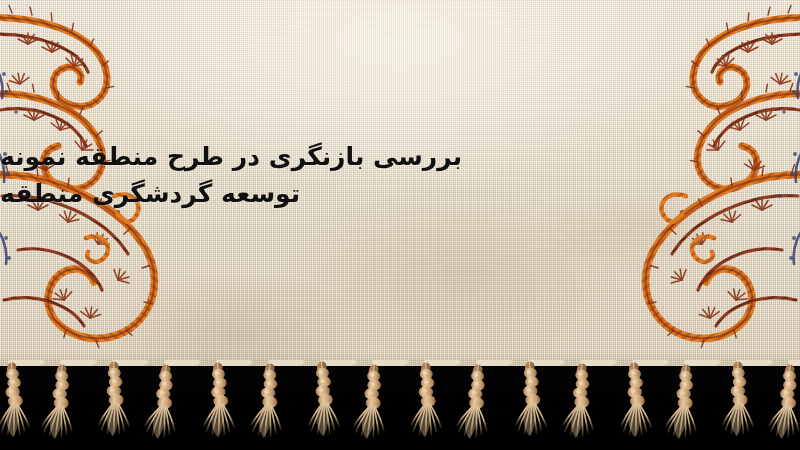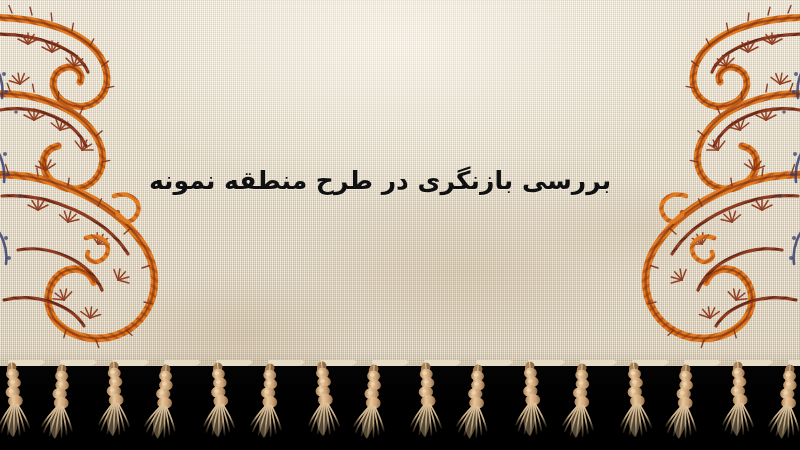--- a/index.html
+++ b/index.html
@@ -56,22 +56,22 @@
   }
 
   
   .ornament{position:absolute;top:0;width:260px;height:360px;}
   .ornament svg{display:block;width:100%;height:100%;}
   .orn-left{left:-6px;}
   .orn-right{right:-6px;transform:scaleX(-1);}
 
   
   .title-block{
-    position:absolute;left:0;top:162px;width:760px;
-    text-align:center;
+    position:absolute;left:0;top:138px;width:760px;
+    text-align:left;
     direction:rtl;
     z-index:6;
   }
   .title-line{
     display:block;
     font-family:"DejaVu Sans","Liberation Sans",sans-serif;
     font-weight:700;
     font-size:25px;
     line-height:37px;
     color:#111010;
@@ -299,20 +299,21 @@
         <g fill="none" stroke="url(#stitchO)" stroke-width="4.5" stroke-linecap="round">
           <path d="M120 196 C 138 190, 150 204, 142 216 C 136 226, 122 222, 124 212"></path>
           <path d="M92 238 C 110 232, 120 248, 110 258 C 102 266, 90 260, 94 252"></path>
         </g>
       </g>
     </svg>
   </div>
 
   <div class="title-block">
     <span class="title-line">بررسی بازنگری در طرح منطقه نمونه</span>
+    <span class="title-line">توسعه گردشگری منطقه</span>
   </div>
 
   <div class="band"></div>
 
   <div class="fringe">
     <svg viewBox="0 0 800 90" xmlns="http://www.w3.org/2000/svg" preserveAspectRatio="none">
       <defs>
         <linearGradient id="cordG" x1="0" y1="0" x2="1" y2="0">
           <stop offset="0%" stop-color="#a9825a"></stop>
           <stop offset="35%" stop-color="#e8c79c"></stop>

